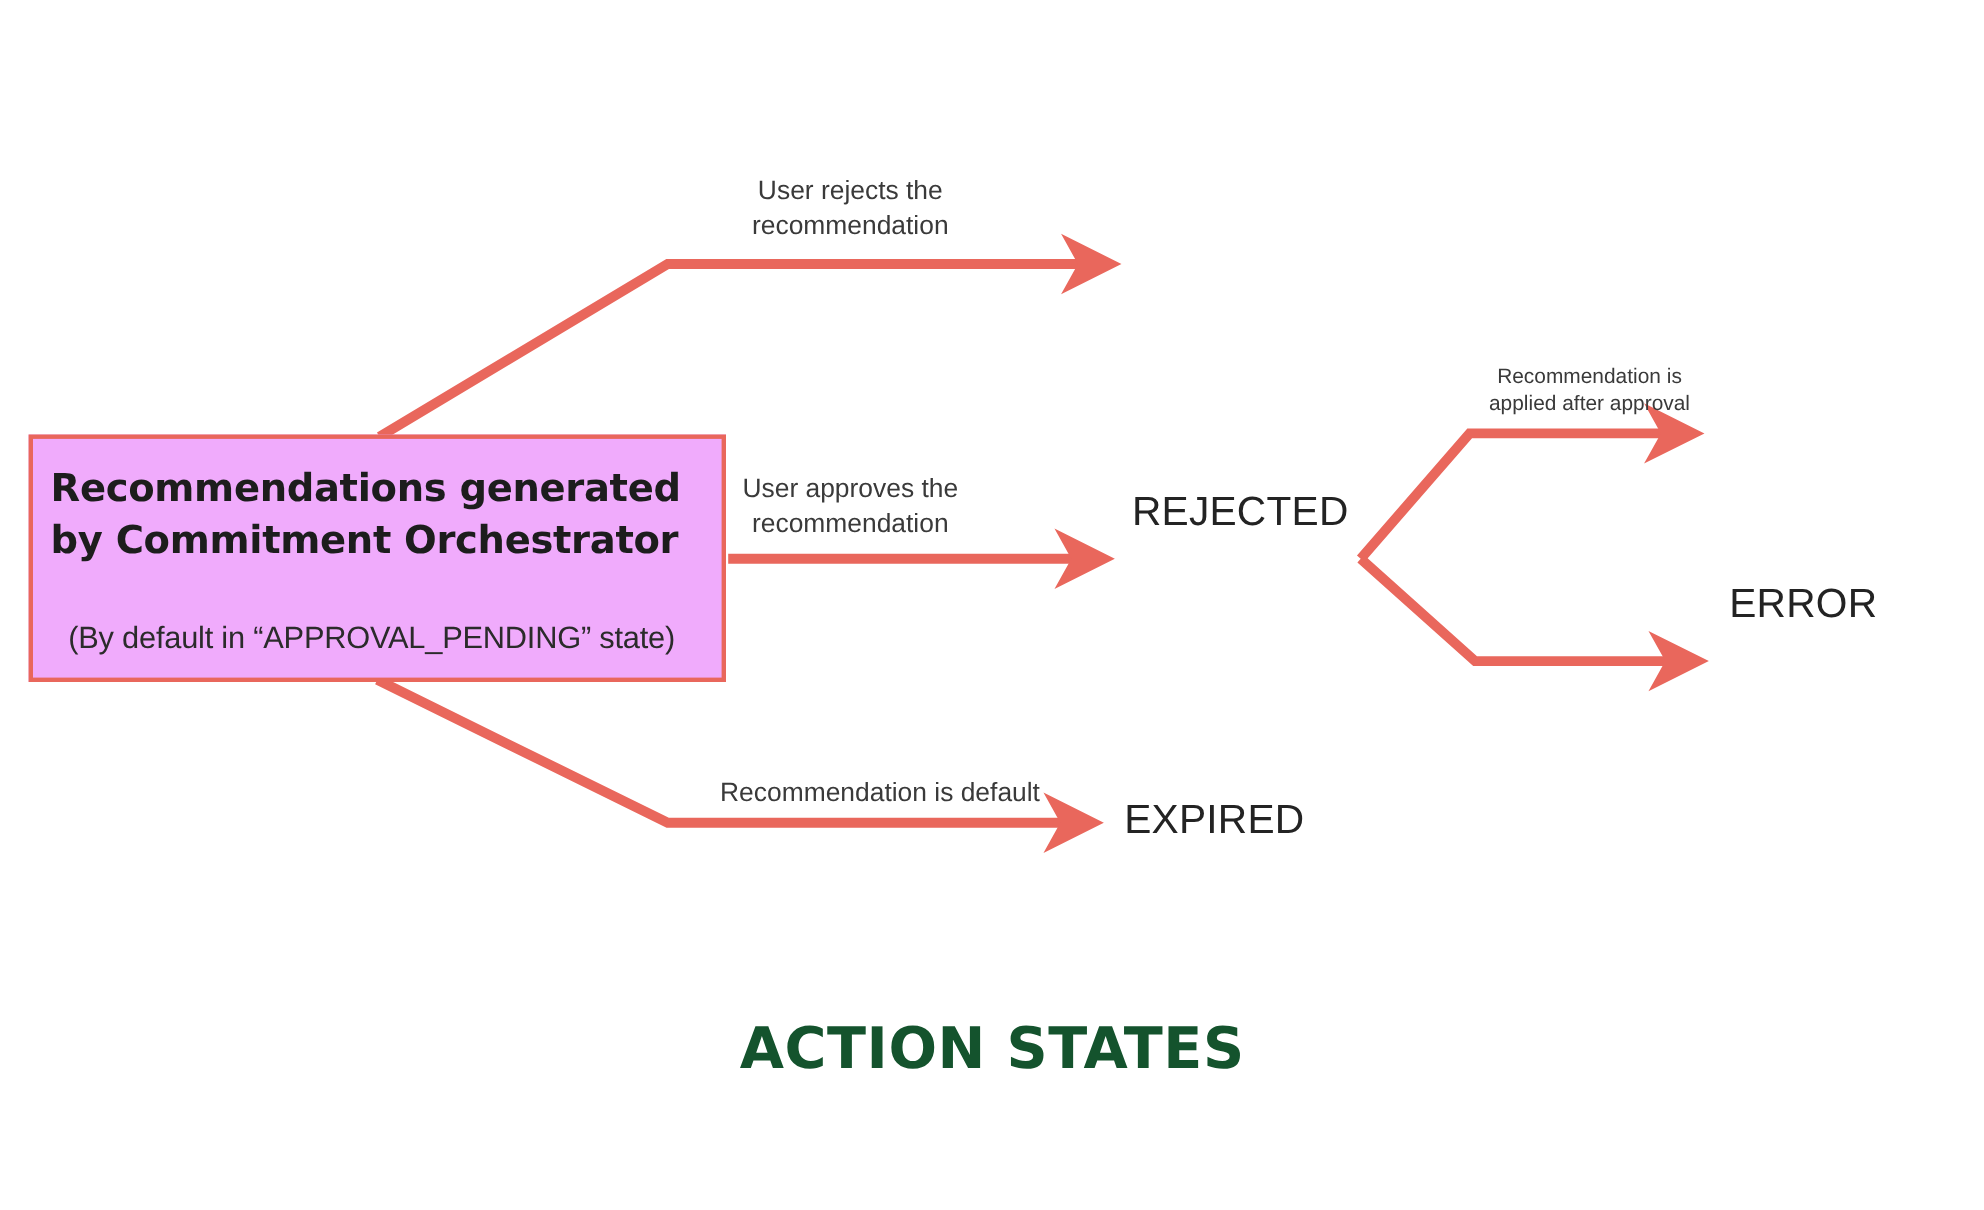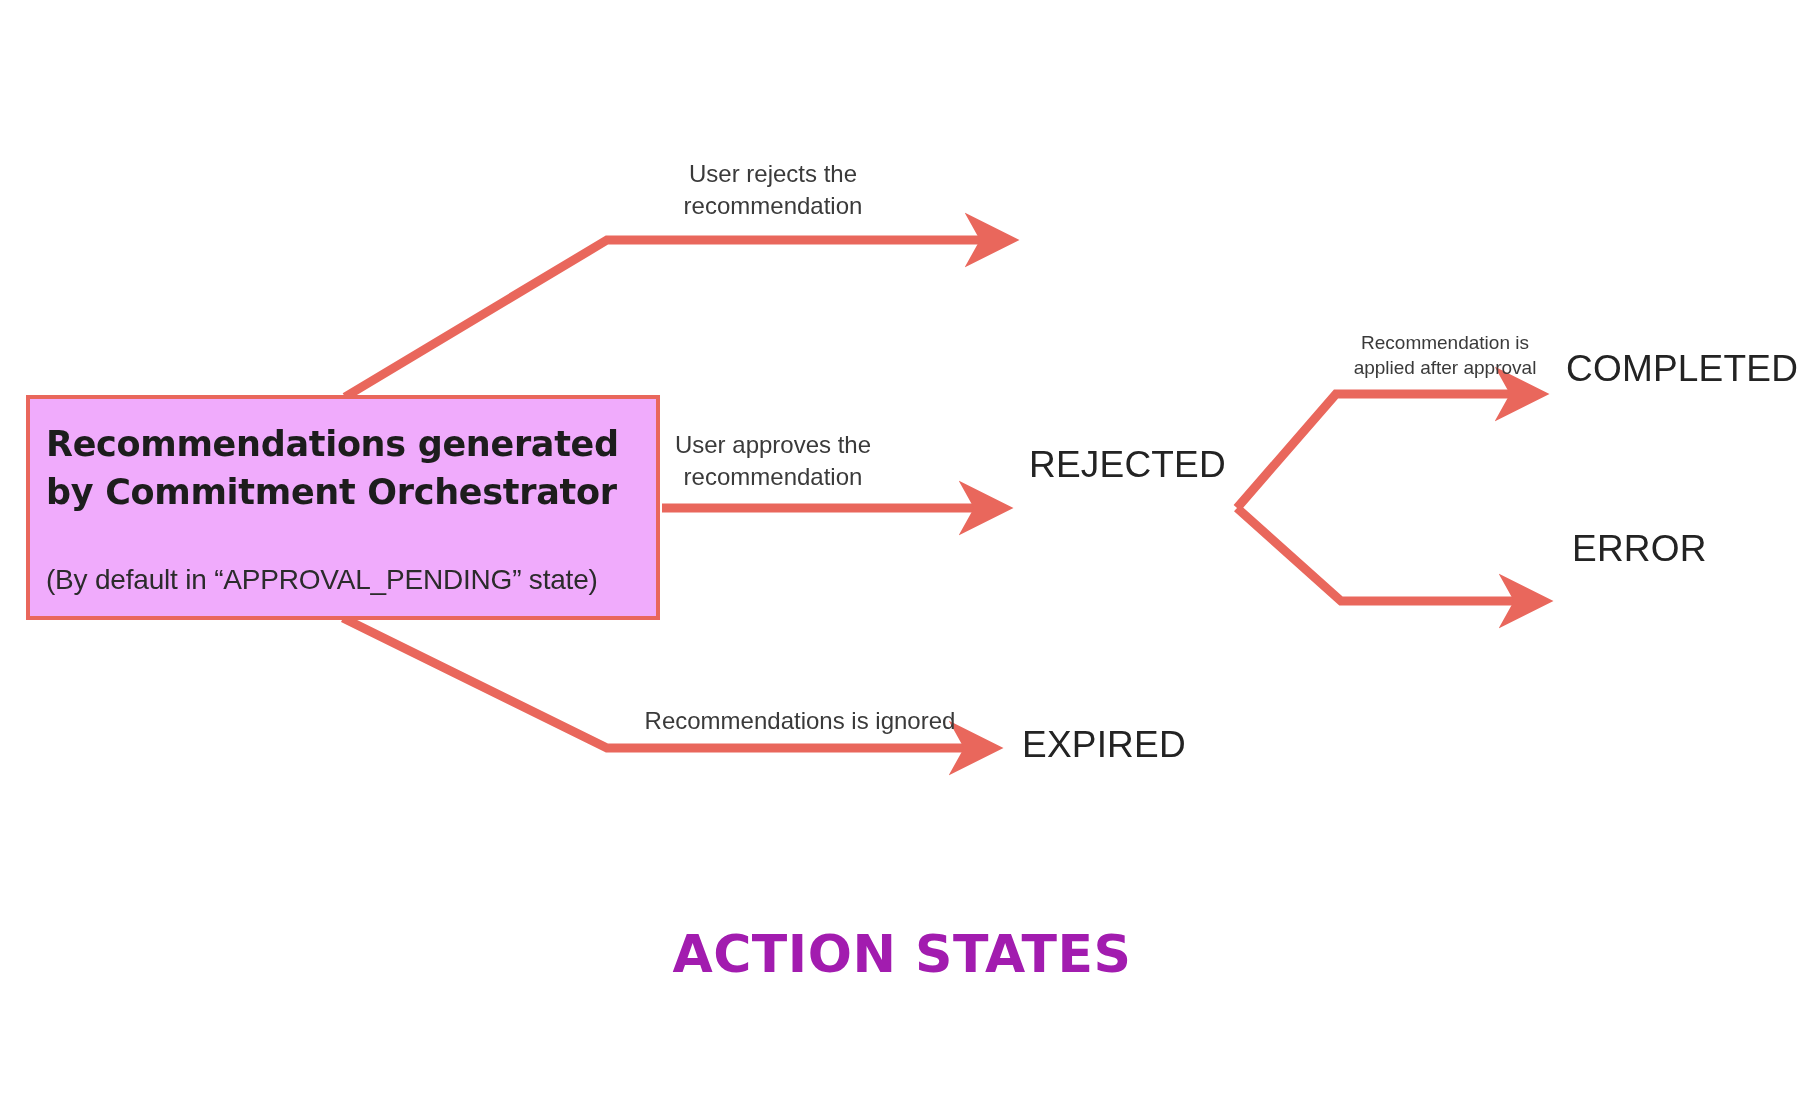--- a/index.html
+++ b/index.html
@@ -44,21 +44,21 @@
     font-family: "DejaVu Sans", sans-serif;
     font-weight: bold;
     font-size: 35px;
     line-height: 1.37;
     color: #1d1d1d;
     letter-spacing: -0.3px;
     white-space: pre-line;
   }
   .source-sub {
     position: absolute;
-    left: 16px;
+    left: 32px;
     bottom: 20px;
     font-family: "Liberation Sans", sans-serif;
     font-weight: 400;
     font-size: 28px;
     color: #2b2b2b;
     letter-spacing: -0.2px;
     white-space: nowrap;
   }
 
   
@@ -106,21 +106,21 @@
   .footer-title {
     position: absolute;
     left: 0;
     top: 924px;
     width: 1804px;
     text-align: center;
     font-family: "DejaVu Sans", sans-serif;
     font-weight: bold;
     font-size: 52px;
     letter-spacing: 0.5px;
-    color: #a21caf;
+    color: #14532d;
   }
 </style>
 </head>
 <body>
 
 <div id="stage">
 
   <svg id="wires" viewBox="0 0 1804 1100">
     <defs>
       <marker id="ah" markerWidth="7" markerHeight="7" refX="4.6" refY="3.5" orient="auto" markerUnits="strokeWidth">
@@ -143,31 +143,30 @@
     <div class="source-title">Recommendations generated
 by Commitment Orchestrator</div>
     <div class="source-sub">(By default in “APPROVAL_PENDING” state)</div>
   </div>
 
 
   <div class="state-label state-approved">REJECTED</div>
 
   <div class="state-label state-expired">EXPIRED</div>
 
-  <div class="state-label state-completed">COMPLETED</div>
 
   <div class="state-label state-error">ERROR</div>
 
   <div class="edge-caption cap-reject">User rejects the
 recommendation</div>
 
   <div class="edge-caption cap-approve">User approves the
 recommendation</div>
 
-  <div class="edge-caption cap-expire">Recommendations is ignored</div>
+  <div class="edge-caption cap-expire">Recommendation is default</div>
 
   <div class="edge-caption cap-completed">Recommendation is
 applied after approval</div>
 
 
   <div class="footer-title">ACTION STATES</div>
 
 </div>
 
 </body></html>

